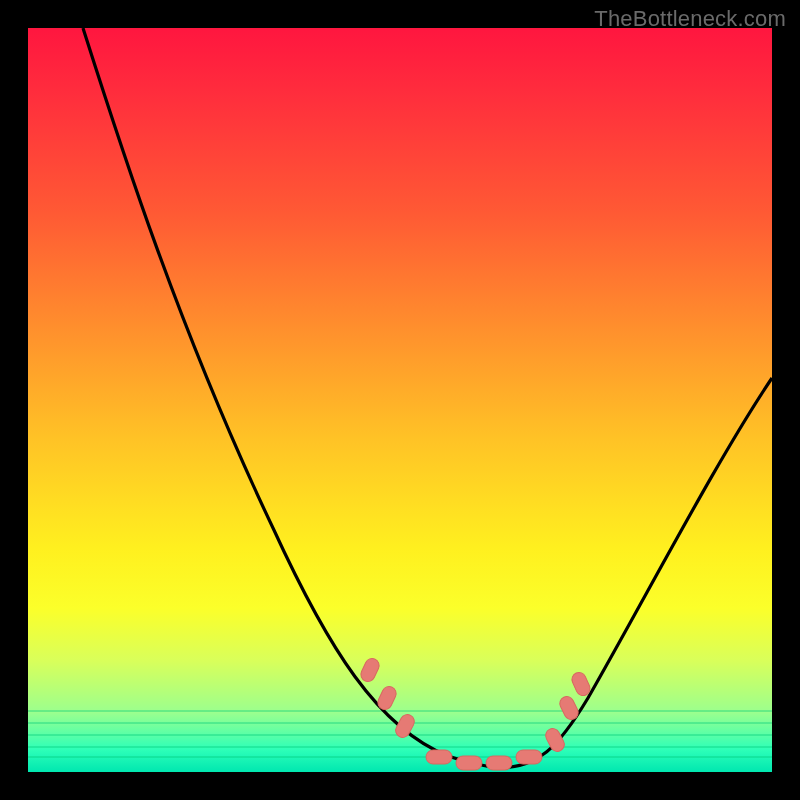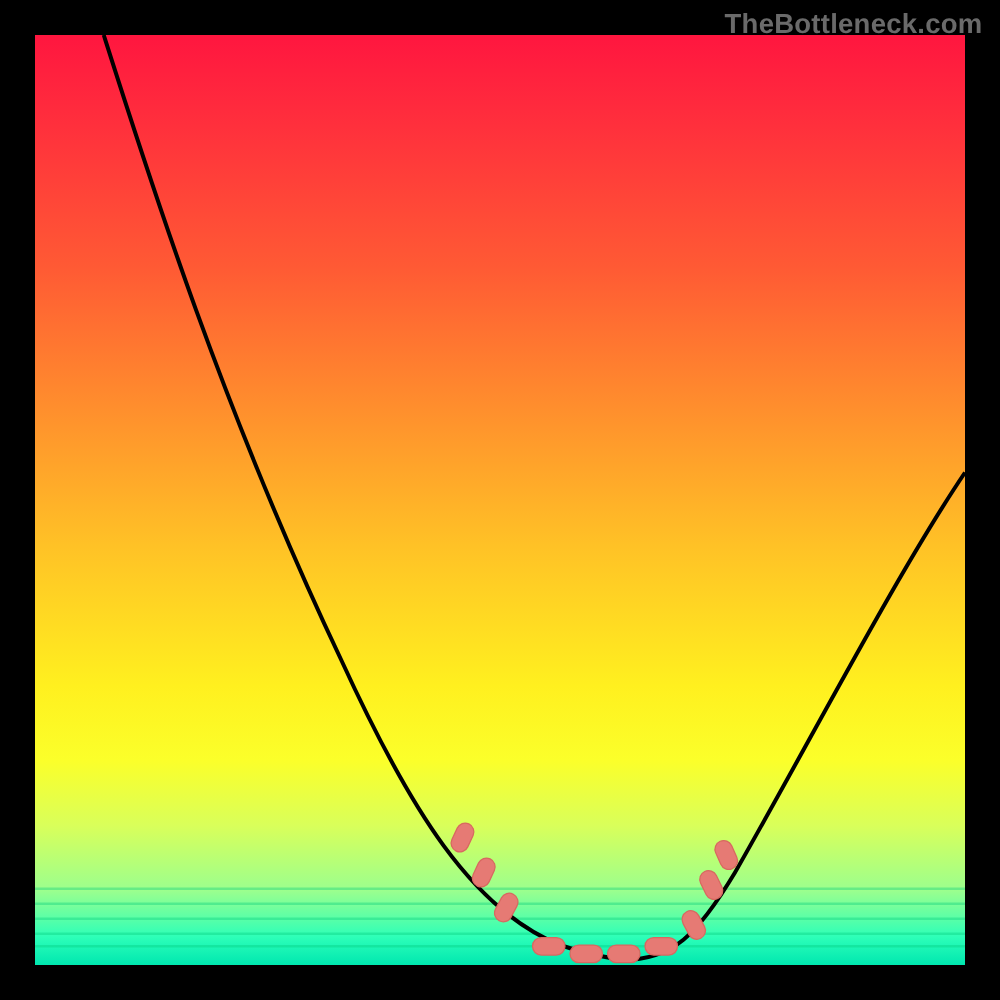--- a/index.html
+++ b/index.html
@@ -32,21 +32,21 @@
       #00e7b0 100%
     );
   }
   .watermark {
     position: absolute;
     top: 6px;
     right: 14px;
     color: #6a6a6a;
     font-size: 22px;
     letter-spacing: 0.2px;
-    font-weight: 700;
+    font-weight: 400;
     user-select: none;
   }
   svg.curve {
     position: absolute;
     left: 0;
     top: 0;
     width: 744px;
     height: 744px;
     overflow: visible;
   }

